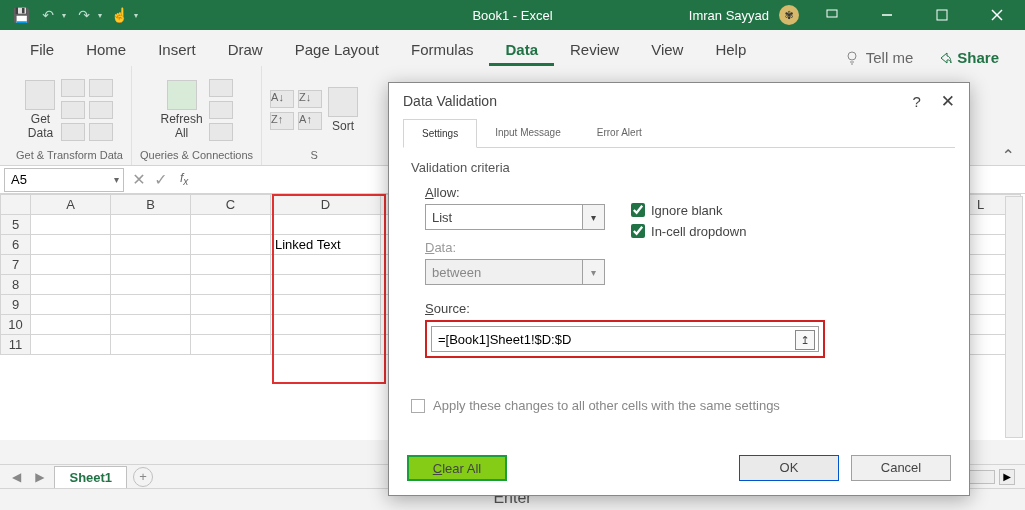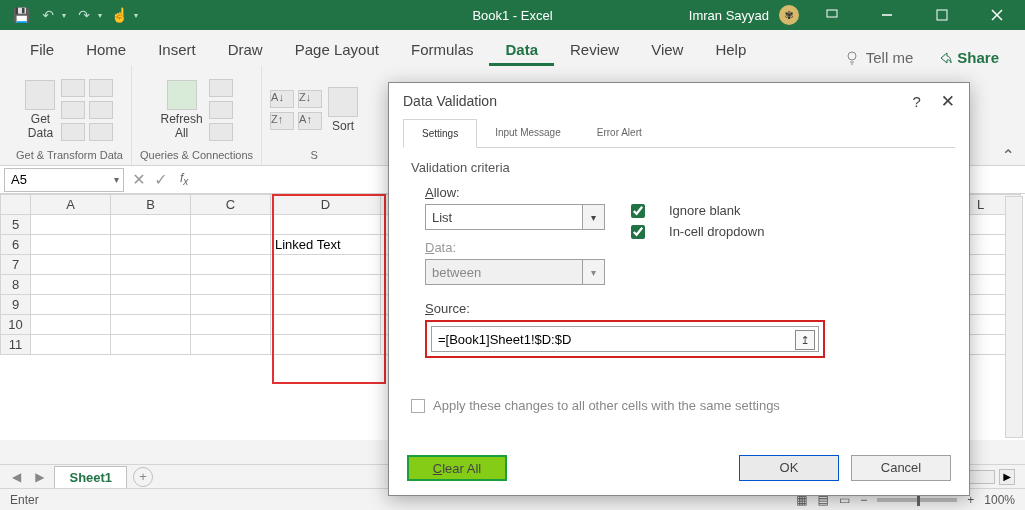--- a/index.html
+++ b/index.html
@@ -54,40 +54,40 @@
 
   
   .sheet-tabs { position:absolute; bottom:22px; left:0; right:0; height:24px; background:#f3f3f3; border-top:1px solid #d4d4d4; display:flex; align-items:center; font-size:13px; padding-left:8px; gap:6px;}
   .sheet-tabs .nav { color:#888; font-size:12px; padding:0 4px;}
   .sheet-tab { padding:0 14px; height:22px; line-height:22px; background:#fff; border:1px solid #c0c0c0; border-bottom:none; font-weight:600; color:#217346;}
   .add-sheet { width:20px;height:20px; border:1px solid #c0c0c0; border-radius:50%; text-align:center; line-height:18px; color:#888;}
   .sheet-tabs .hscroll { margin-left:auto; display:flex; align-items:center; gap:4px; padding-right:10px;}
   .hscroll .arrow { width:16px; height:16px; border:1px solid #c0c0c0; background:#eee; text-align:center; line-height:14px; font-size:10px;}
 
   
-  .statusbar { position:absolute; bottom:0; left:0; right:0; height:22px; background:#f3f3f3; border-top:1px solid #d4d4d4; font-size:12px; color:#555; display:flex; align-items:center; padding:0 10px;}
+  .statusbar { position:absolute; bottom:0; left:0; right:0; height:22px; background:#f3f3f3; border-top:1px solid #d4d4d4; font-size:16px; color:#555; display:flex; align-items:center; padding:0 10px;flex-direction:column;}
   .statusbar .right { margin-left:auto; display:flex; gap:10px; align-items:center;}
 
   
   .dialog { position:absolute; left:388px; top:82px; width:582px; height:414px; background:#fff; border:1px solid #888; box-shadow:0 4px 18px rgba(0,0,0,0.3); font-size:13px; color:#444; }
   .dialog .dlg-title { height:36px; display:flex; align-items:center; padding:0 14px; font-size:14px; color:#444; }
   .dialog .dlg-title .right { margin-left:auto; display:flex; gap:20px; align-items:center; font-size:15px; color:#444;}
   .dlg-tabs { display:flex; border-bottom:1px solid #d4d4d4; margin:0 14px; }
   .dlg-tab { padding:8px 18px; font-size:10px; color:#666; cursor:pointer; }
   .dlg-tab.active { border:1px solid #d4d4d4; border-bottom:1px solid #fff; margin-bottom:-1px; background:#fff; color:#333; }
   .dlg-body { padding:12px 22px; }
   .dlg-body .section-label { margin-bottom:10px; color:#555; }
   .field-col { display:flex; gap:30px; }
   .field-col .left-fields { width:190px; }
   .fld-label { font-size:13px; margin-bottom:4px; color:#444;}
   .fld-label .ul { text-decoration:underline; }
   .combo { width:180px; height:26px; border:1px solid #a0a0a0; background:#fff; display:flex; align-items:center; padding:0 6px; position:relative; margin-bottom:10px;}
   .combo.disabled { background:#f0f0f0; color:#888;}
   .combo .dd { position:absolute; right:0; top:0; width:22px; height:24px; border-left:1px solid #a0a0a0; display:flex;align-items:center;justify-content:center; font-size:10px; background:#f3f3f3;}
-  .chk { display:flex; align-items:flex-end; gap:24px; font-size:13px; margin-bottom:6px; }
+  .chk { display:flex; align-items:flex-start; gap:6px; font-size:13px; margin-bottom:6px; }
   .chk input { width:14px; height:14px; accent-color:#217346;}
   .src-row { margin-top:6px; }
   .src-box { position:relative; padding:4px; border:2px solid #d02020; width:400px;}
   .src-input { width:100%; height:26px; border:1px solid #a0a0a0; padding:0 28px 0 6px; font-size:13px;}
   .src-picker { position:absolute; right:8px; top:8px; width:20px; height:20px; border:1px solid #888; background:#f8f8f8; display:flex;align-items:center;justify-content:center; font-size:11px;}
   .apply-row { margin-top:40px; display:flex; align-items:center; gap:8px; color:#888;}
   .apply-row .cb { width:14px; height:14px; border:1px solid #aaa;}
   .dlg-buttons { position:absolute; bottom:14px; right:18px; left:18px; display:flex; align-items:center; }
   .btn { width:100px; height:26px; border:1px solid #a0a0a0; background:#f0f0f0; text-align:center; line-height:24px; font-size:13px; cursor:pointer;}
   .btn-clear { border:2px solid #1a9e3b; background:#84cc16;}

